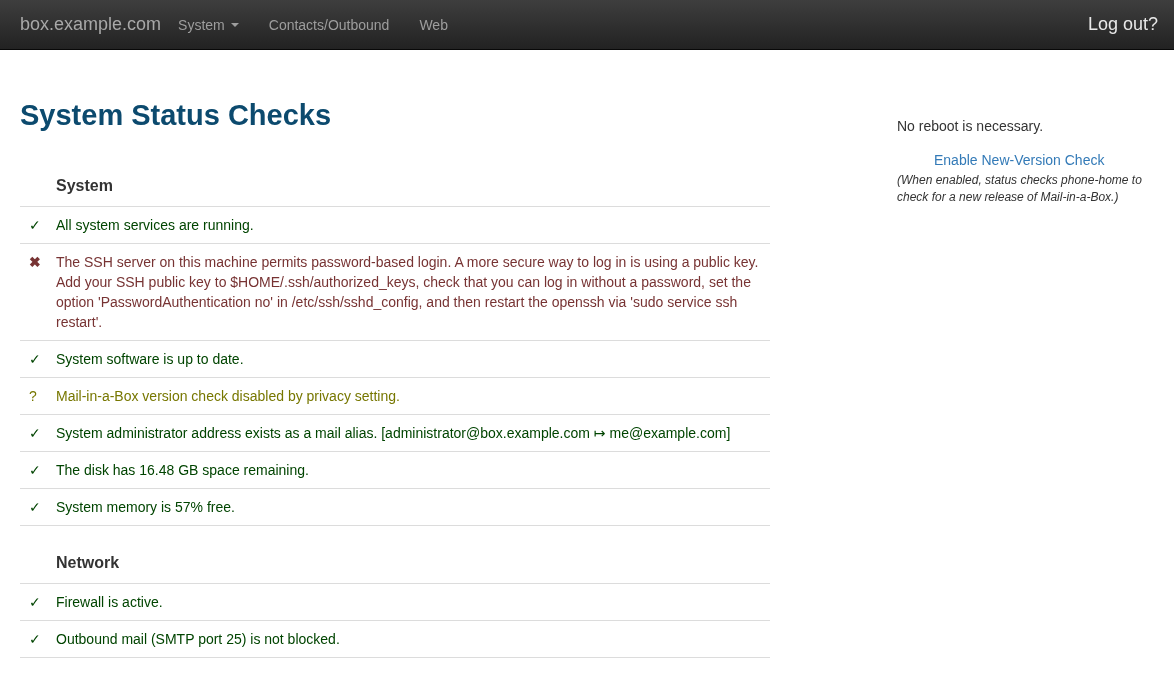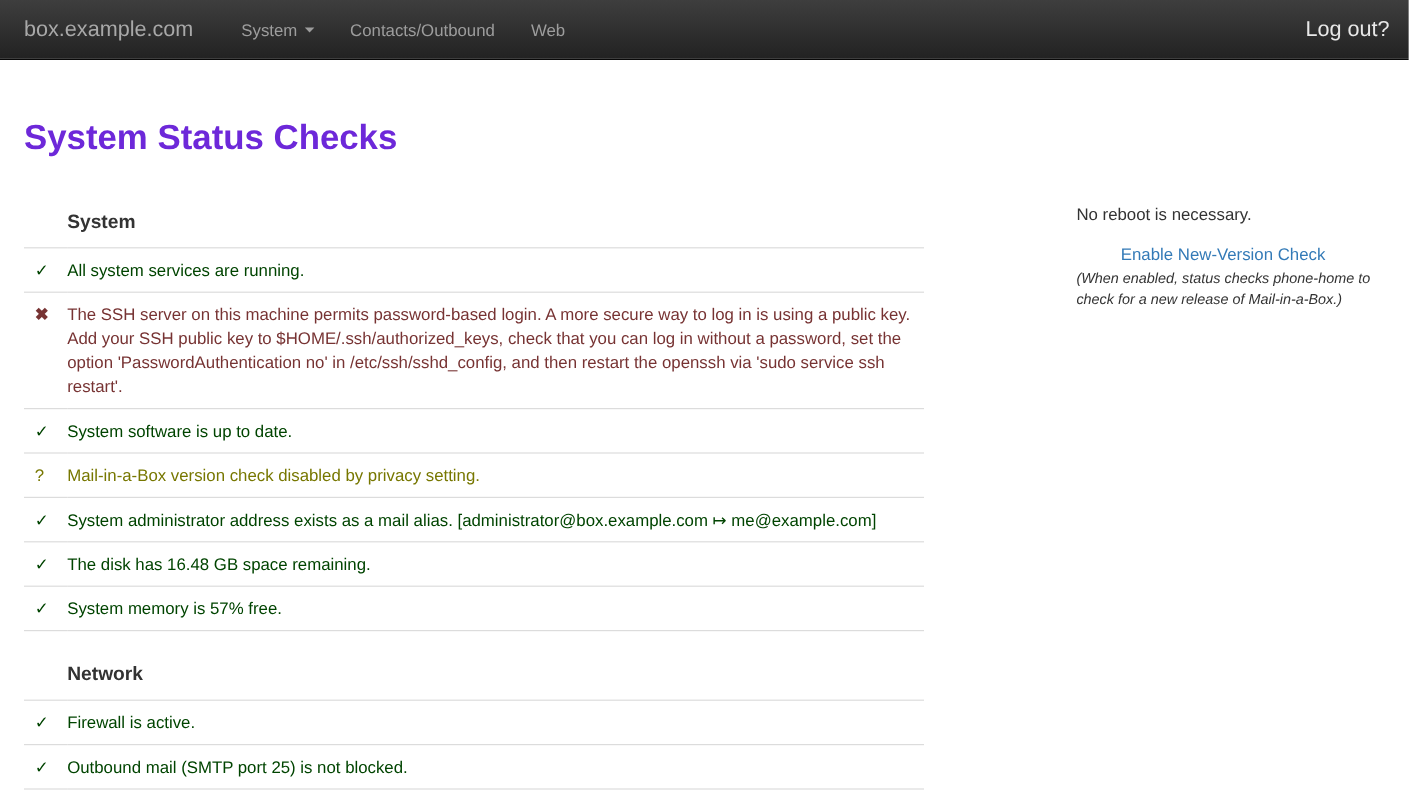--- a/index.html
+++ b/index.html
@@ -15,21 +15,21 @@
     height: 50px;
     background: linear-gradient(#3e3e3e, #222);
     border-bottom: 1px solid #080808;
     display: flex;
     align-items: center;
     padding: 0 16px 0 20px;
   }
   .brand {
     color: #a8a8a8;
     font-size: 18px;
-    margin-right: 25px;
+    margin-right: 2px;
     cursor: pointer;
   }
   .nav { display: flex; align-items: center; height: 100%; }
   .nav-item {
     color: #9d9d9d;
     font-size: 14px;
     padding: 0 15px;
     height: 100%;
     display: flex;
     align-items: center;
@@ -46,28 +46,28 @@
   .logout {
     margin-left: auto;
     color: #e8e8e8;
     font-size: 18px;
     cursor: pointer;
   }
 
   
   .container { display: flex; padding-left: 20px; }
   .main { width: 750px; flex: 0 0 750px; }
-  .side { width: 255px; flex: 0 0 255px; margin-left: 127px; padding-top: 118px; }
+  .side { width: 255px; flex: 0 0 255px; margin-left: 127px; padding-top: 66px; }
 
   h1.page-title {
     margin: 49px 0 13px 0;
     font-size: 29px;
     line-height: 32px;
     font-weight: bold;
-    color: #6d28d9;
+    color: #0c4a6e;
   }
 
   
   table.status-table {
     width: 750px;
     border-collapse: collapse;
     margin-top: 18px;
   }
   tr.section-row th {
     text-align: left;

